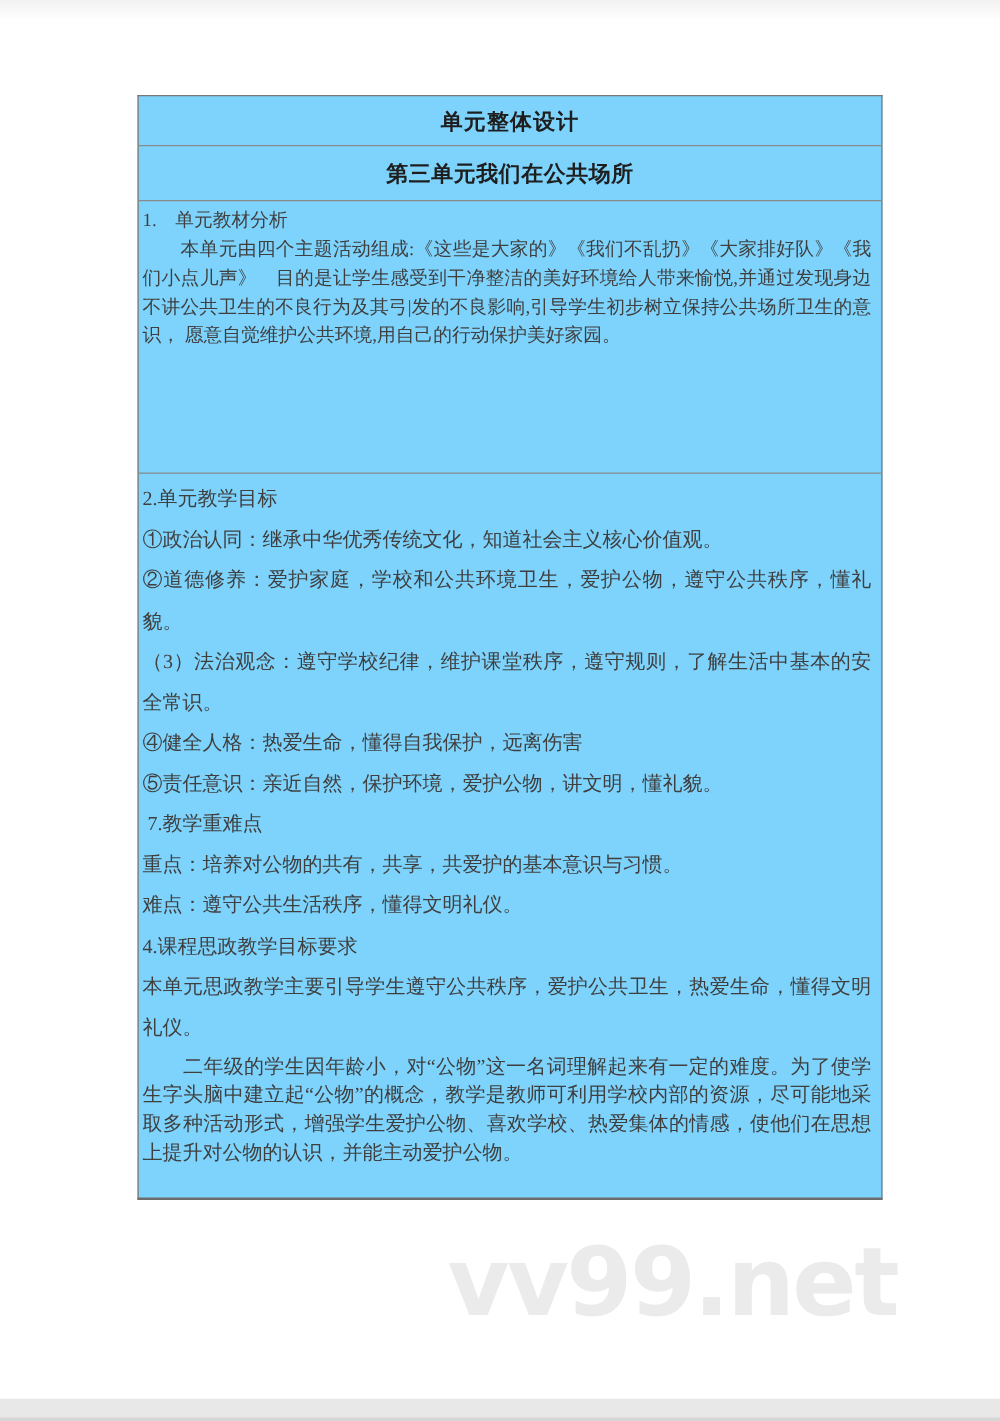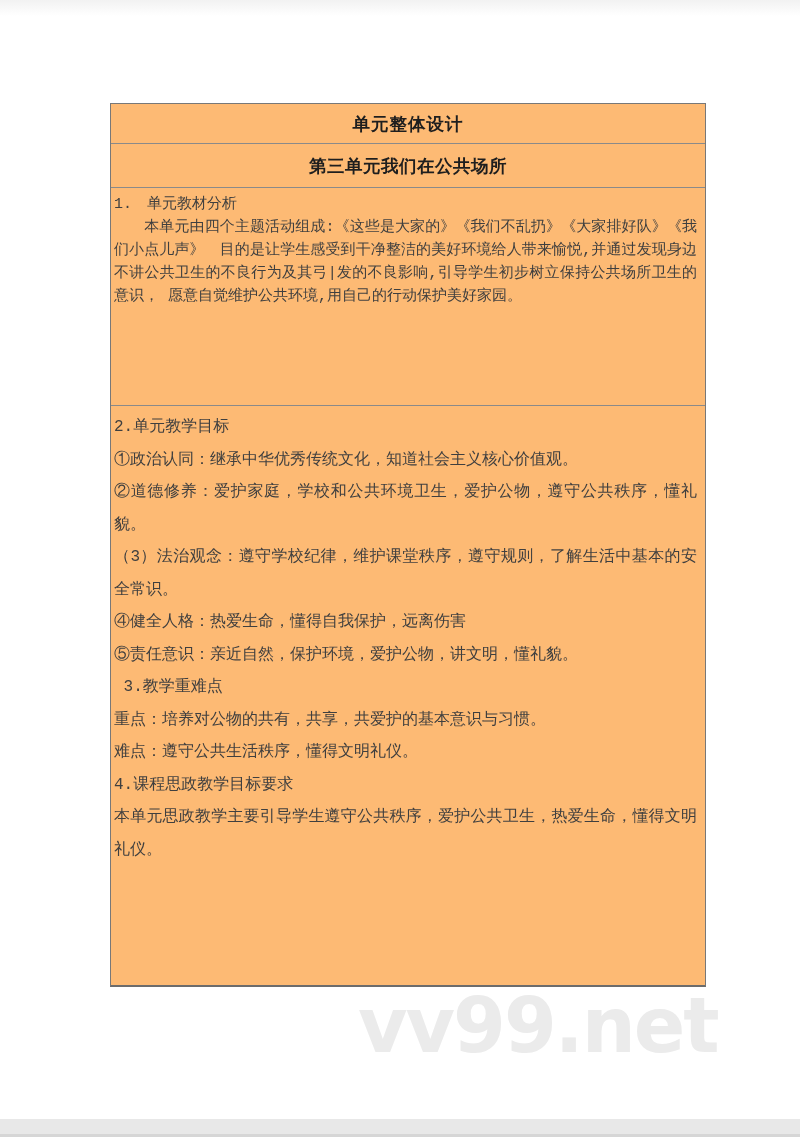--- a/index.html
+++ b/index.html
@@ -24,27 +24,26 @@
   .footer-band {
     position: absolute;
     left: 0; right: 0; bottom: 0;
     height: 15px;
     background: #e8e8e8;
     border-bottom: 3px solid #d6d6d6;
   }
   .doc-table {
     position: absolute;
     left: 110px;
-    top: 103px;
+    top: 76px;
     width: 594px;
-    background: #fdba74;
+    background: #7dd3fc;
     border: 1px solid #787878;
     border-bottom-width: 2px;
     border-bottom-color: #6c6c6c;
-    font-family: Liberation Mono, monospace;
   }
   .title-row {
     height: 39px;
     border-bottom: 1px solid #8a8a8a;
     display: flex;
     align-items: center;
     justify-content: center;
     font-weight: bold;
     font-size: 17.5px;
     color: #1e1e1e;
@@ -140,26 +139,27 @@
   </div>
 
   <div class="sec2">
     <div class="objectives">
         <p>2.单元教学目标</p>
         <p>①政治认同：继承中华优秀传统文化，知道社会主义核心价值观。</p>
         <p>②道德修养：爱护家庭，学校和公共环境卫生，爱护公物，遵守公共秩序，懂礼貌。</p>
         <p>（3）法治观念：遵守学校纪律，维护课堂秩序，遵守规则，了解生活中基本的安全常识。</p>
         <p>④健全人格：热爱生命，懂得自我保护，远离伤害</p>
         <p>⑤责任意识：亲近自然，保护环境，爱护公物，讲文明，懂礼貌。</p>
-        <p> 3.教学重难点</p>
+        <p> 7.教学重难点</p>
         <p>重点：培养对公物的共有，共享，共爱护的基本意识与习惯。</p>
         <p>难点：遵守公共生活秩序，懂得文明礼仪。</p>
         <p>4.课程思政教学目标要求</p>
         <p>本单元思政教学主要引导学生遵守公共秩序，爱护公共卫生，热爱生命，懂得文明礼仪。</p>
       </div>
     <div class="xueqing">
+        <p>　　二年级的学生因年龄小，对“公物”这一名词理解起来有一定的难度。为了使学生字头脑中建立起“公物”的概念，教学是教师可利用学校内部的资源，尽可能地采取多种活动形式，增强学生爱护公物、喜欢学校、热爱集体的情感，使他们在思想上提升对公物的认识，并能主动爱护公物。</p>
       </div>
   </div>
 </div>
 
 <div class="watermark">vv99.net</div>
 
 <div class="footer-band"></div>
 
 </body></html>

